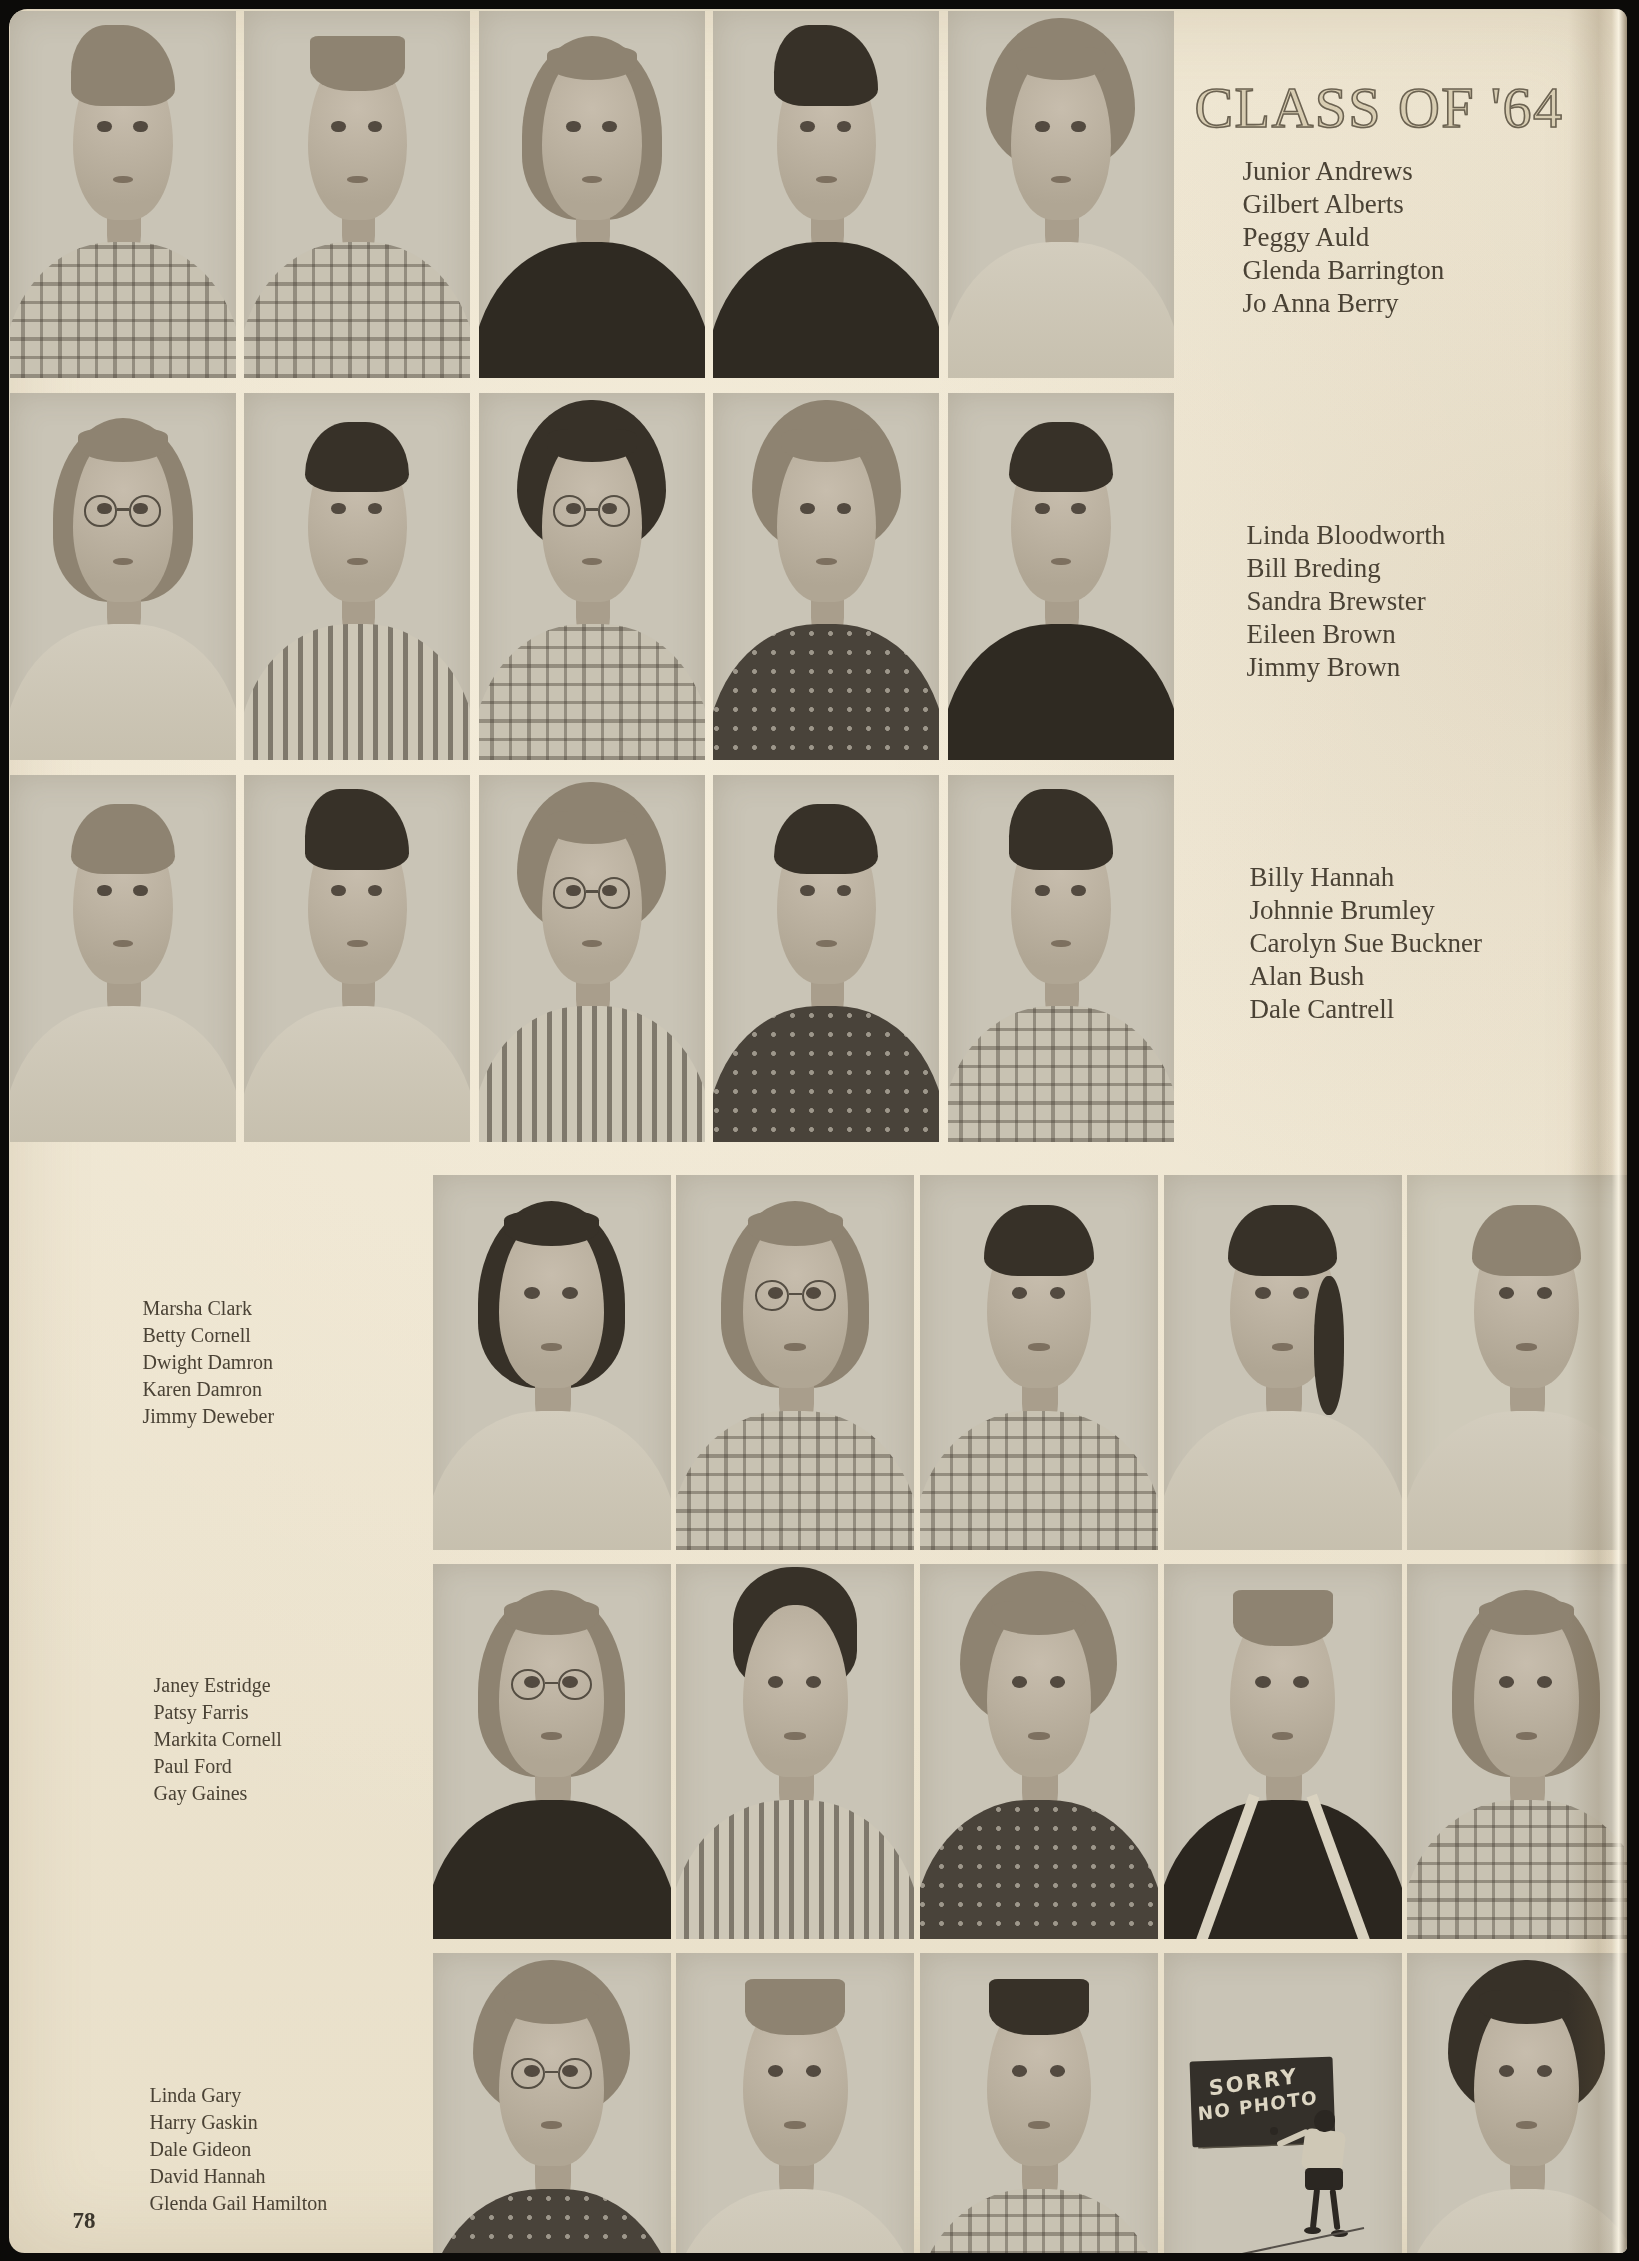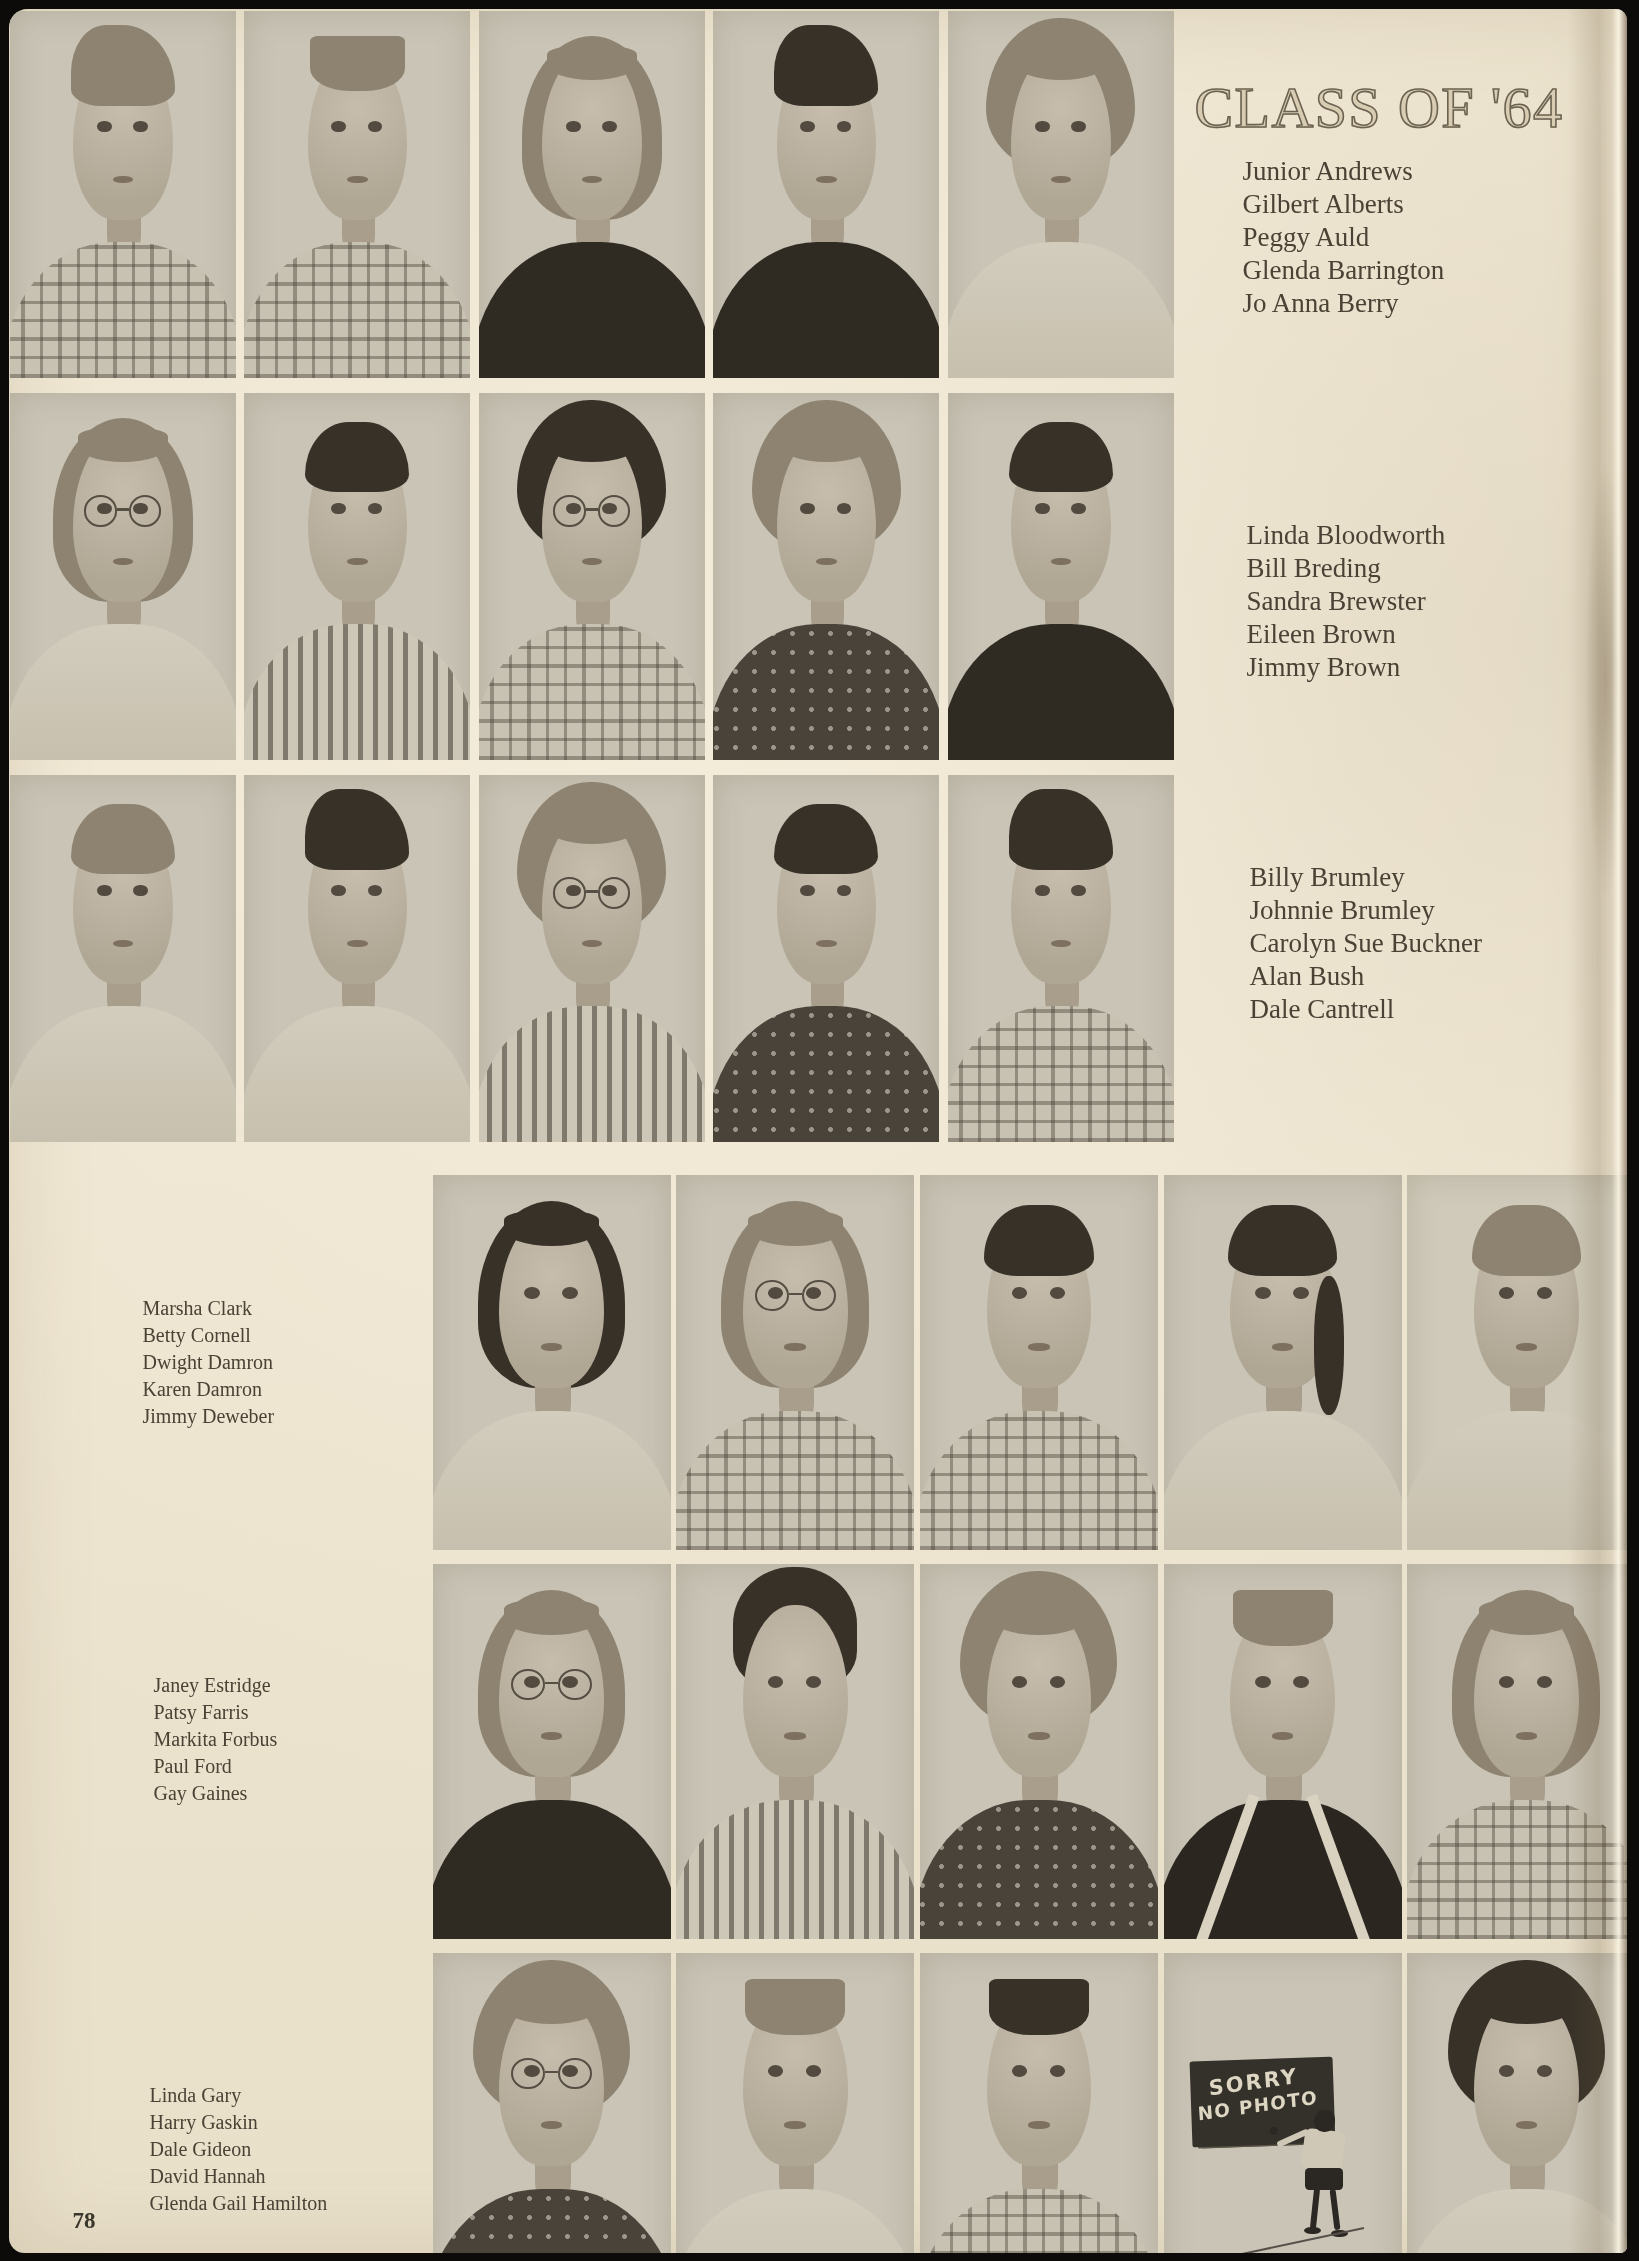--- a/index.html
+++ b/index.html
@@ -436,37 +436,37 @@
         <div class="name">Jo Anna Berry</div>
       </div>
     <div class="name-list nl-right" id="nl-1">
         <div class="name">Linda Bloodworth</div>
         <div class="name">Bill Breding</div>
         <div class="name">Sandra Brewster</div>
         <div class="name">Eileen Brown</div>
         <div class="name">Jimmy Brown</div>
       </div>
     <div class="name-list nl-right" id="nl-2">
-        <div class="name">Billy Brumley</div>
+        <div class="name">Billy Hannah</div>
         <div class="name">Johnnie Brumley</div>
         <div class="name">Carolyn Sue Buckner</div>
         <div class="name">Alan Bush</div>
         <div class="name">Dale Cantrell</div>
       </div>
     <div class="name-list nl-left" id="nl-3">
         <div class="name">Marsha Clark</div>
         <div class="name">Betty Cornell</div>
         <div class="name">Dwight Damron</div>
         <div class="name">Karen Damron</div>
         <div class="name">Jimmy Deweber</div>
       </div>
     <div class="name-list nl-left" id="nl-4">
         <div class="name">Janey Estridge</div>
         <div class="name">Patsy Farris</div>
-        <div class="name">Markita Forbus</div>
+        <div class="name">Markita Cornell</div>
         <div class="name">Paul Ford</div>
         <div class="name">Gay Gaines</div>
       </div>
     <div class="name-list nl-left" id="nl-5">
         <div class="name">Linda Gary</div>
         <div class="name">Harry Gaskin</div>
         <div class="name">Dale Gideon</div>
         <div class="name">David Hannah</div>
         <div class="name">Glenda Gail Hamilton</div>
       </div>

